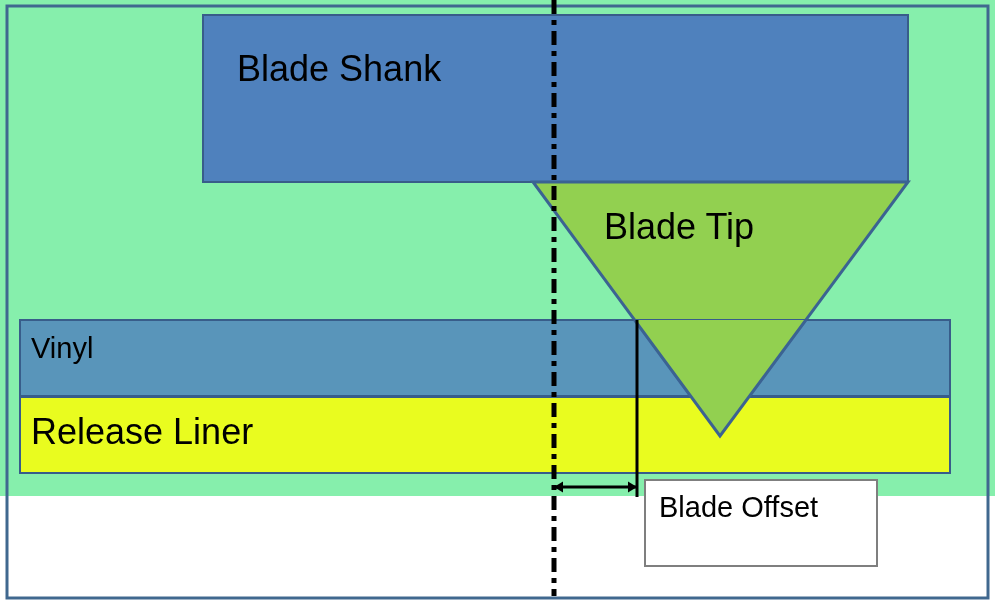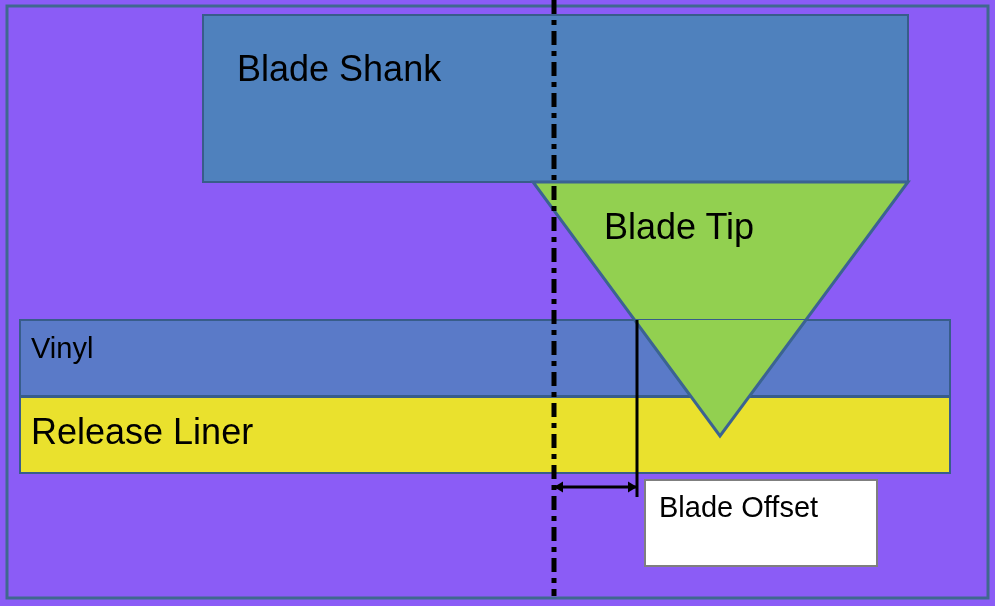--- a/index.html
+++ b/index.html
@@ -9,22 +9,22 @@
   }
   body {
     width: 995px;
     height: 606px;
     font-family: "Liberation Sans", sans-serif;
     overflow: hidden;
   }
   #diagram-root {
     position: relative;
     width: 995px;
-    height: 606px;
-    background: #8b5cf6;
+    height: 496px;
+    background: #86efac;
   }
   svg.diagram-canvas {
     display: block;
     width: 995px;
     height: 606px;
   }
   text {
     font-family: "Liberation Sans", sans-serif;
     fill: #000000;
     dominant-baseline: middle;

